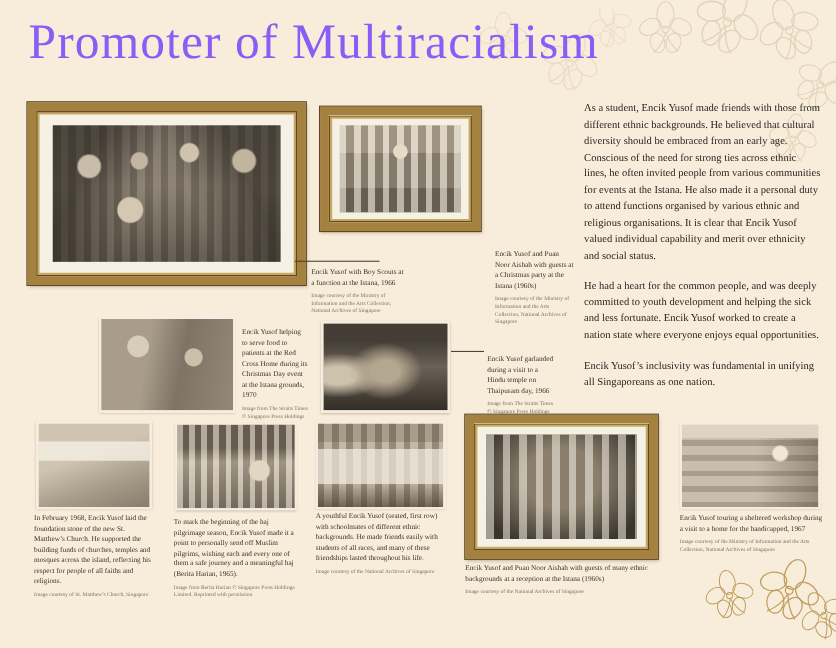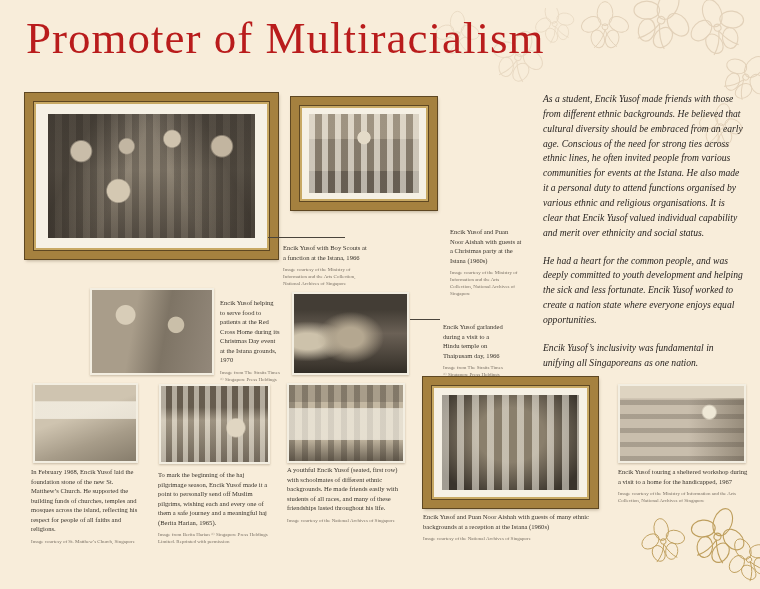--- a/index.html
+++ b/index.html
@@ -3,21 +3,21 @@
 <meta charset="utf-8">
 <style>
   html,body{margin:0;padding:0;}
   .panel{
     position:relative;width:760px;height:589px;overflow:hidden;
     background:#f8edda;
     font-family:"Liberation Serif", serif;
   }
   .title{
     position:absolute;left:26px;top:12px;width:600px;
-    font-size:45px;font-weight:400;color:#b91c1c;letter-spacing:1px;
+    font-size:45px;font-weight:400;color:#8b5cf6;letter-spacing:1px;
   }
   
   .frame{
     position:absolute;box-sizing:border-box;background:#f6f1e5;
     border:8px solid #a5813f;outline:1px solid #5e4722;
     box-shadow:inset 0 0 0 1px #5e4722, inset 0 0 0 3px #c8a964, 1px 2px 3px rgba(90,70,40,.35);
   }
   .frame .photo{position:absolute;}
   
   .photo{box-sizing:border-box;}
@@ -59,21 +59,21 @@
       repeating-linear-gradient(90deg, rgba(246,241,229,.55) 0 7px, rgba(0,0,0,0) 7px 15px),
       radial-gradient(ellipse at 50% 42%, #8a7f6c 0 35%, #3a342c 85%);}
   .p9{background:
       linear-gradient(180deg,#ded4c1 0 16%, rgba(0,0,0,0) 17%),
       radial-gradient(circle at 72% 35%, #efe8d6 0 6%, rgba(0,0,0,0) 8%),
       repeating-linear-gradient(0deg, rgba(70,62,52,.25) 0 5px, rgba(0,0,0,0) 5px 14px),
       linear-gradient(90deg,#c9bead 0 55%,#978c7b 100%);}
   
   .intro{position:absolute;left:531px;top:92px;width:215px;color:#272320;
          font-size:9.6px;line-height:1.55;}
-  .intro p{margin:0 0 13px 12px;font-style:italic;}
+  .intro p{margin:0 0 13px 0;}
   .cap{position:absolute;font-size:6.6px;line-height:1.45;color:#39342d;}
   .credit{font-size:5px;line-height:1.4;color:#7b7266;margin-top:4px;}
   .leader{position:absolute;height:1px;background:#4a443b;}
   
   .decor{position:absolute;pointer-events:none;}
 </style>
 </head>
 <body>
 
 <div class="panel">

